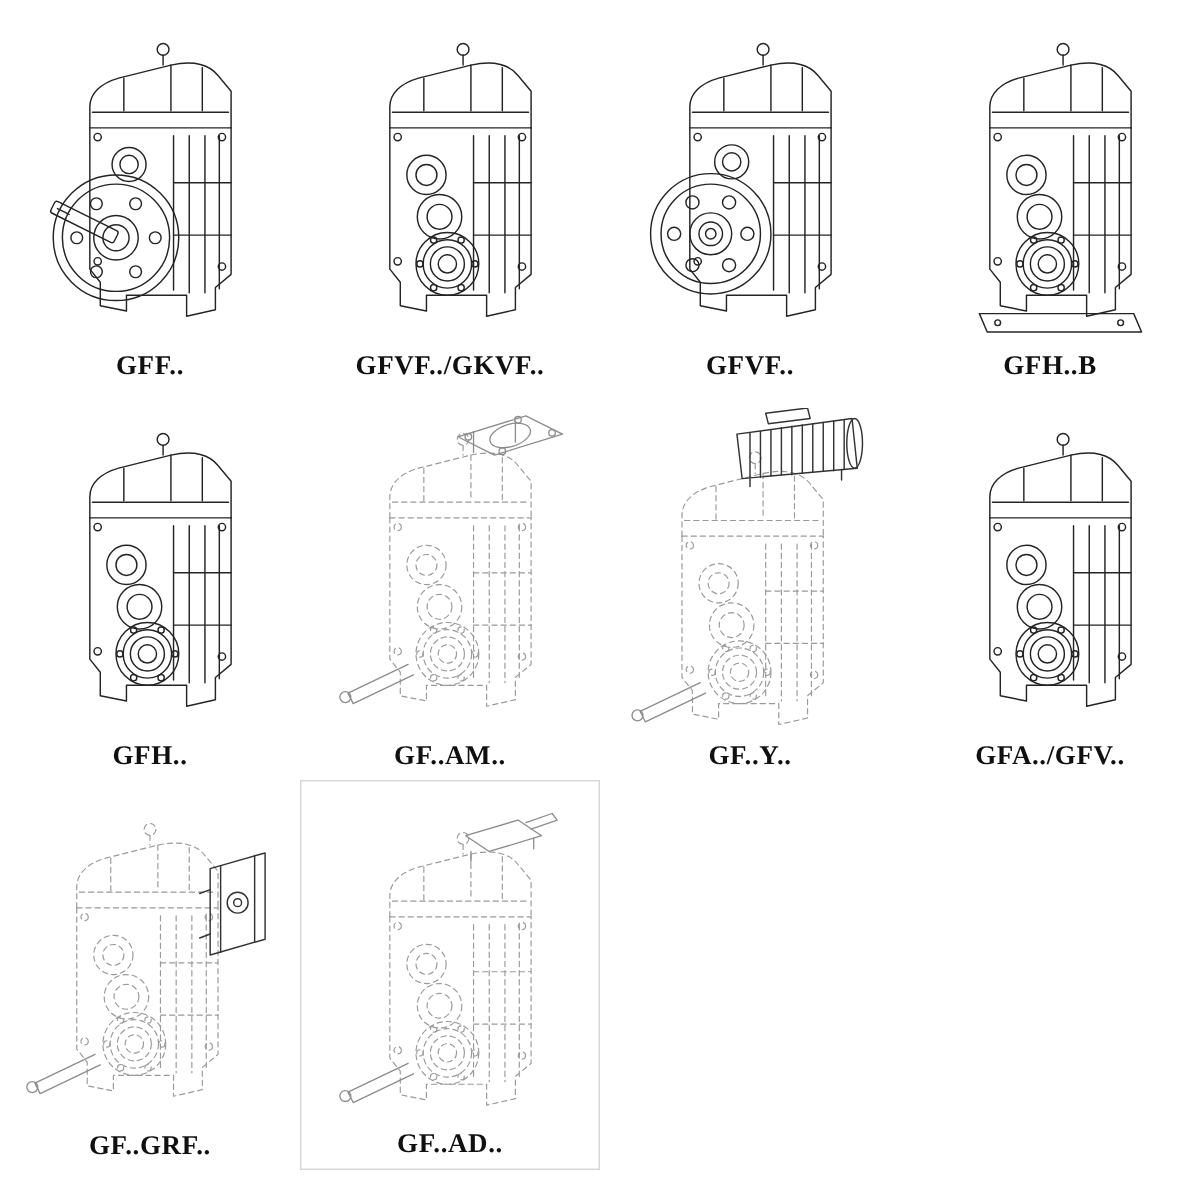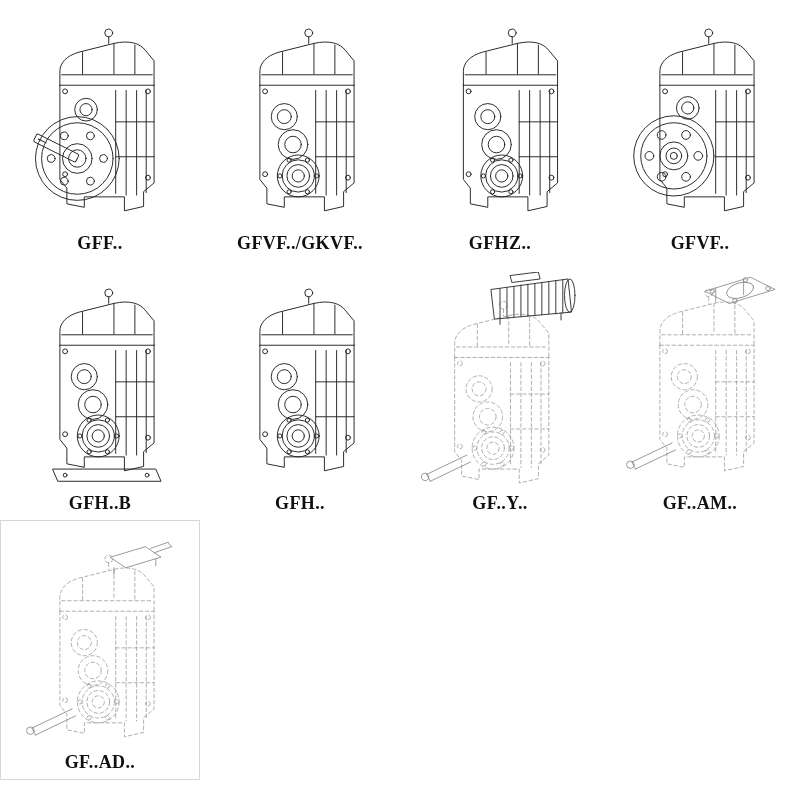--- a/index.html
+++ b/index.html
@@ -152,30 +152,20 @@
     <svg class="drawing" viewBox="0 0 200 250">
       <g class="solid">
         <use href="#sym-housing"></use>
           <use href="#sym-bores"></use>
           <use href="#sym-rings"></use>
       </g>
     </svg>
     <div class="model-label">GFVF../GKVF..</div>
   </div>
 
-  <div class="cell">
-    <svg class="drawing" viewBox="0 0 200 250">
-      <g class="solid" transform="translate(4,0)">
-        <use href="#sym-housing"></use>
-          <use href="#sym-bores"></use>
-          <use href="#sym-rings"></use>
-      </g>
-    </svg>
-    <div class="model-label">GFHZ..</div>
-  </div>
 
   <div class="cell">
     <svg class="drawing" viewBox="0 0 200 250">
       <g class="solid">
         <use href="#sym-housing"></use>
         <circle cx="86" cy="110" r="13"></circle>
           <circle cx="86" cy="110" r="7"></circle>
         <use href="#sym-flange-ring"></use>
       </g>
     </svg>
@@ -200,52 +190,78 @@
         <use href="#sym-housing"></use>
           <use href="#sym-bores"></use>
           <use href="#sym-rings"></use>
       </g>
     </svg>
     <div class="model-label">GFH..</div>
   </div>
 
   <div class="cell">
     <svg class="drawing" viewBox="0 0 200 250">
+      <g class="ghost">
+        <use href="#sym-housing"></use>
+          <use href="#sym-bores"></use>
+          <use href="#sym-rings"></use>
+      </g>
+      <g class="ghost-solid">
+        <use href="#sym-inshaft"></use>
+          <use href="#sym-amflange"></use>
+      </g>
+    </svg>
+    <div class="model-label">GF..AM..</div>
+  </div>
+
+  <div class="cell">
+    <svg class="drawing" viewBox="0 0 200 250">
       <g class="ghost" transform="translate(-6,14)">
         <use href="#sym-housing"></use>
           <use href="#sym-bores"></use>
           <use href="#sym-rings"></use>
       </g>
       <g class="ghost-solid" transform="translate(-6,14)">
         <use href="#sym-inshaft"></use>
       </g>
       <g class="dark">
         <use href="#sym-motor"></use>
       </g>
     </svg>
     <div class="model-label">GF..Y..</div>
   </div>
 
-  <div class="cell">
-    <svg class="drawing" viewBox="0 0 200 250">
-      <g class="ghost">
-        <use href="#sym-housing"></use>
-          <use href="#sym-bores"></use>
-          <use href="#sym-rings"></use>
-      </g>
-      <g class="ghost-solid">
-        <use href="#sym-inshaft"></use>
-          <use href="#sym-amflange"></use>
-      </g>
-    </svg>
-    <div class="model-label">GF..AM..</div>
-  </div>
-
-
-
+
+  <div class="cell">
+    <svg class="drawing" viewBox="0 0 200 250">
+      <g class="solid">
+        <use href="#sym-housing"></use>
+          <use href="#sym-bores"></use>
+          <use href="#sym-rings"></use>
+      </g>
+    </svg>
+    <div class="model-label">GFA../GFV..</div>
+  </div>
+
+  <div class="cell">
+    <svg class="drawing" viewBox="0 0 200 250">
+      <g class="ghost" transform="translate(-10,0)">
+        <use href="#sym-housing"></use>
+          <use href="#sym-bores"></use>
+          <use href="#sym-rings"></use>
+      </g>
+      <g class="ghost-solid" transform="translate(-10,0)">
+        <use href="#sym-inshaft"></use>
+      </g>
+      <g class="dark" transform="translate(-2,0)">
+        <use href="#sym-grfbox"></use>
+      </g>
+    </svg>
+    <div class="model-label">GF..GRF..</div>
+  </div>
 
   <div class="cell boxed">
     <svg class="drawing" viewBox="0 0 200 250">
       <g class="ghost" transform="translate(0,8)">
         <use href="#sym-housing"></use>
           <use href="#sym-bores"></use>
           <use href="#sym-rings"></use>
       </g>
       <g class="ghost-solid" transform="translate(0,8)">
         <use href="#sym-inshaft"></use>

